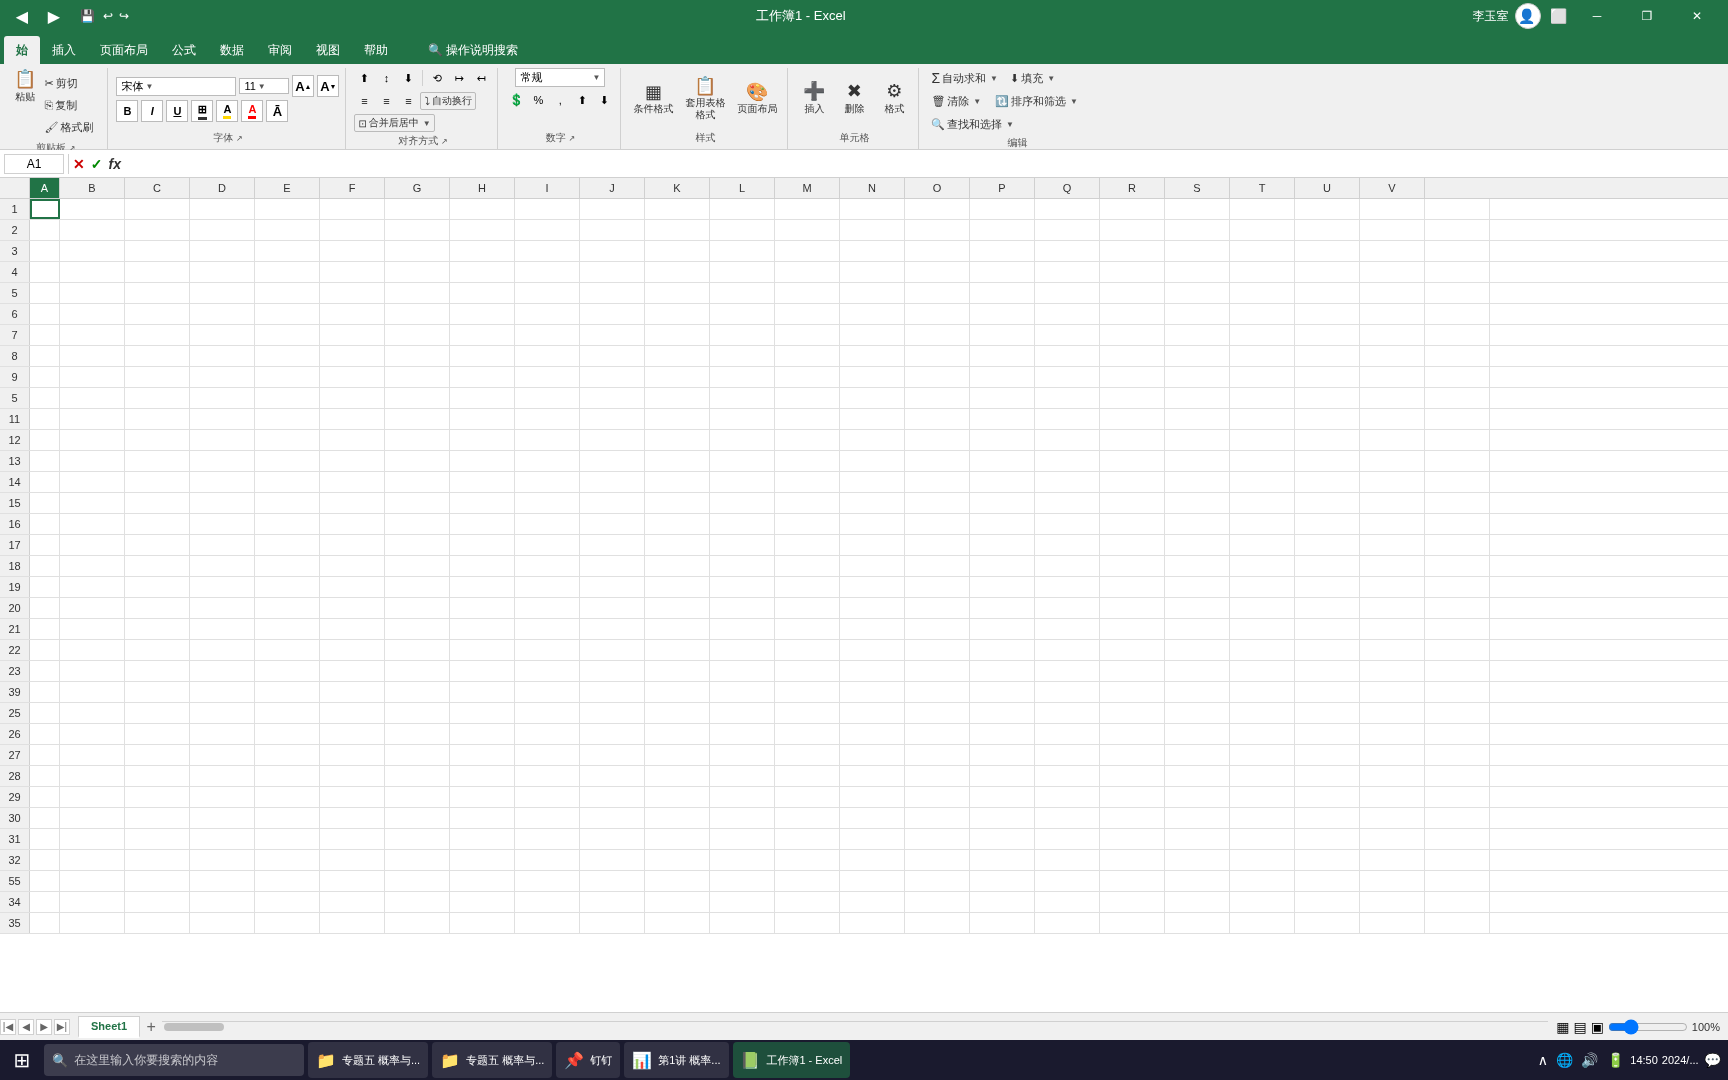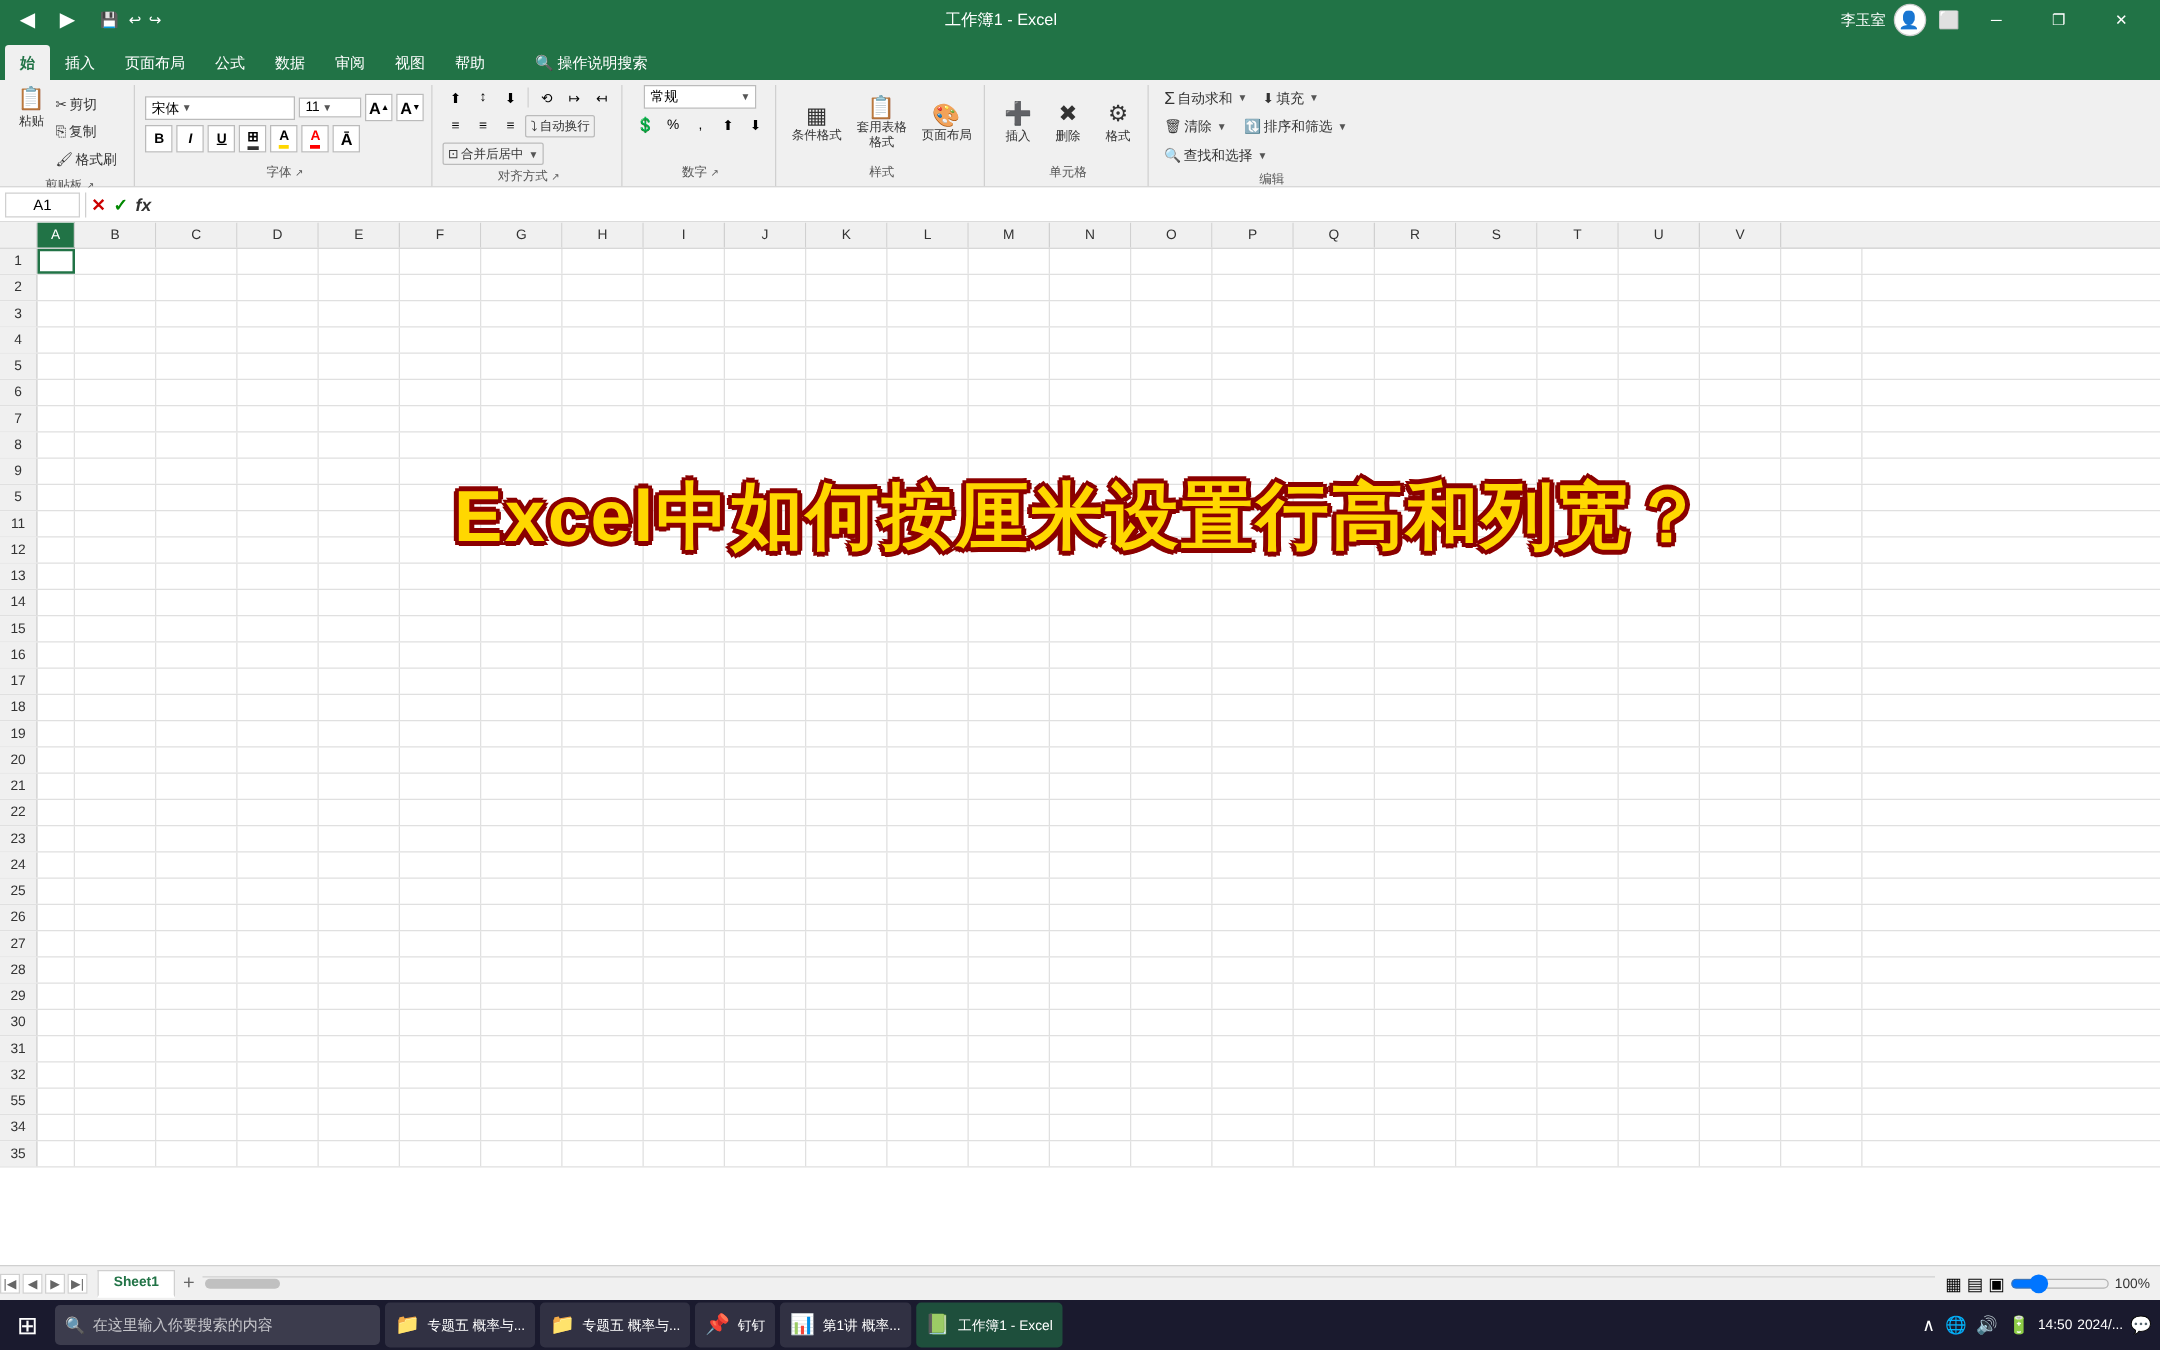--- a/index.html
+++ b/index.html
@@ -623,23 +623,20 @@
       <div class="col-header" style="width:65px;">P</div>
       <div class="col-header" style="width:65px;">Q</div>
       <div class="col-header" style="width:65px;">R</div>
       <div class="col-header" style="width:65px;">S</div>
       <div class="col-header" style="width:65px;">T</div>
       <div class="col-header" style="width:65px;">U</div>
       <div class="col-header" style="width:65px;">V</div>
     </div>
 
     <div id="grid-area" style="flex:1; overflow:hidden; position:relative;">
-      <div id="overlay-text">
-        <span class="main-text">Excel中如何按厘米设置行高和列宽？</span>
-      </div>
       <div id="grid-rows">
           <div class="grid-row">
             <div class="row-num">1</div>
             <div class="cell active" style="width: 30px; min-width: 30px;"></div>
             <div class="cell" style="width: 65px; min-width: 65px;"></div>
             <div class="cell" style="width: 65px; min-width: 65px;"></div>
             <div class="cell" style="width: 65px; min-width: 65px;"></div>
             <div class="cell" style="width: 65px; min-width: 65px;"></div>
             <div class="cell" style="width: 65px; min-width: 65px;"></div>
             <div class="cell" style="width: 65px; min-width: 65px;"></div>
@@ -1226,21 +1223,21 @@
             <div class="cell" style="width: 65px; min-width: 65px;"></div>
             <div class="cell" style="width: 65px; min-width: 65px;"></div>
             <div class="cell" style="width: 65px; min-width: 65px;"></div>
             <div class="cell" style="width: 65px; min-width: 65px;"></div>
             <div class="cell" style="width: 65px; min-width: 65px;"></div>
             <div class="cell" style="width: 65px; min-width: 65px;"></div>
             <div class="cell" style="width: 65px; min-width: 65px;"></div>
             <div class="cell" style="width: 65px; min-width: 65px;"></div>
           </div>
           <div class="grid-row">
-            <div class="row-num">24</div>
+            <div class="row-num">39</div>
             <div class="cell" style="width: 30px; min-width: 30px;"></div>
             <div class="cell" style="width: 65px; min-width: 65px;"></div>
             <div class="cell" style="width: 65px; min-width: 65px;"></div>
             <div class="cell" style="width: 65px; min-width: 65px;"></div>
             <div class="cell" style="width: 65px; min-width: 65px;"></div>
             <div class="cell" style="width: 65px; min-width: 65px;"></div>
             <div class="cell" style="width: 65px; min-width: 65px;"></div>
             <div class="cell" style="width: 65px; min-width: 65px;"></div>
             <div class="cell" style="width: 65px; min-width: 65px;"></div>
             <div class="cell" style="width: 65px; min-width: 65px;"></div>

